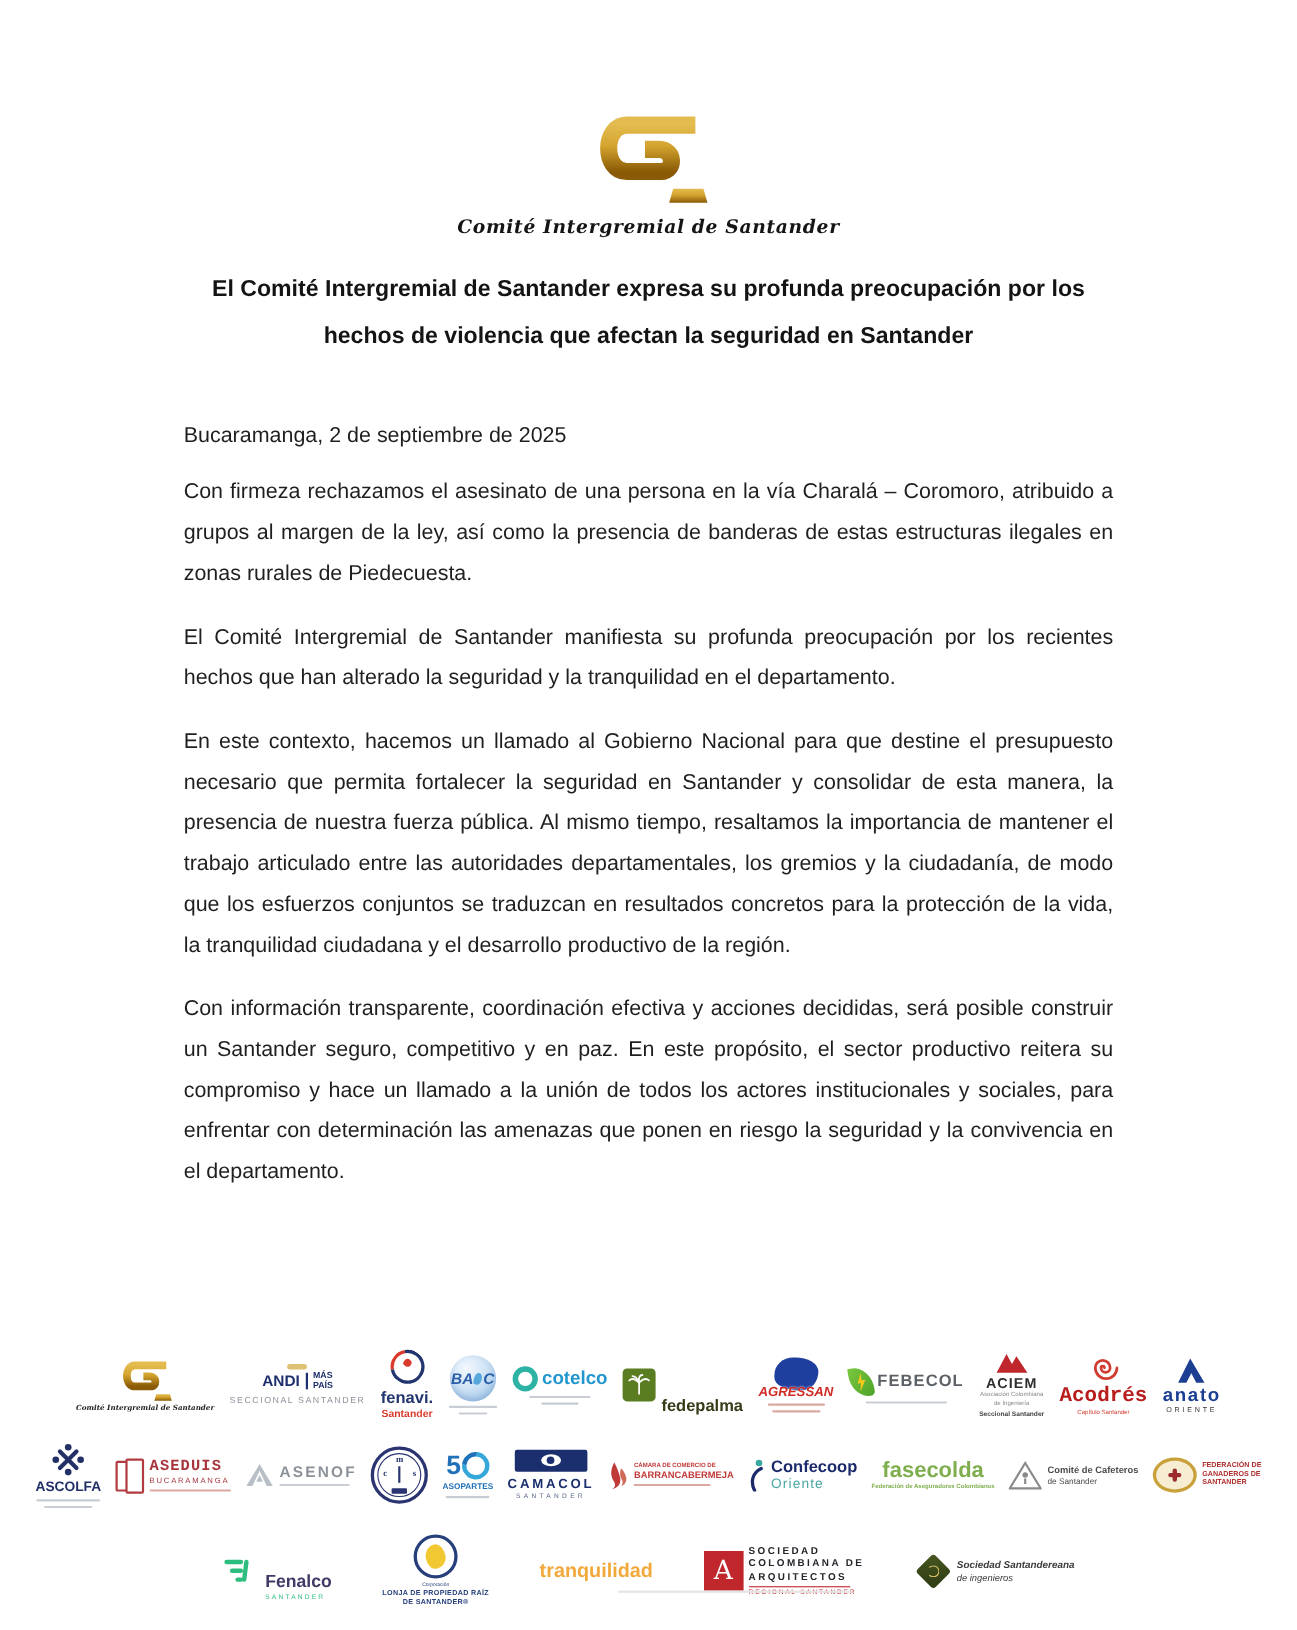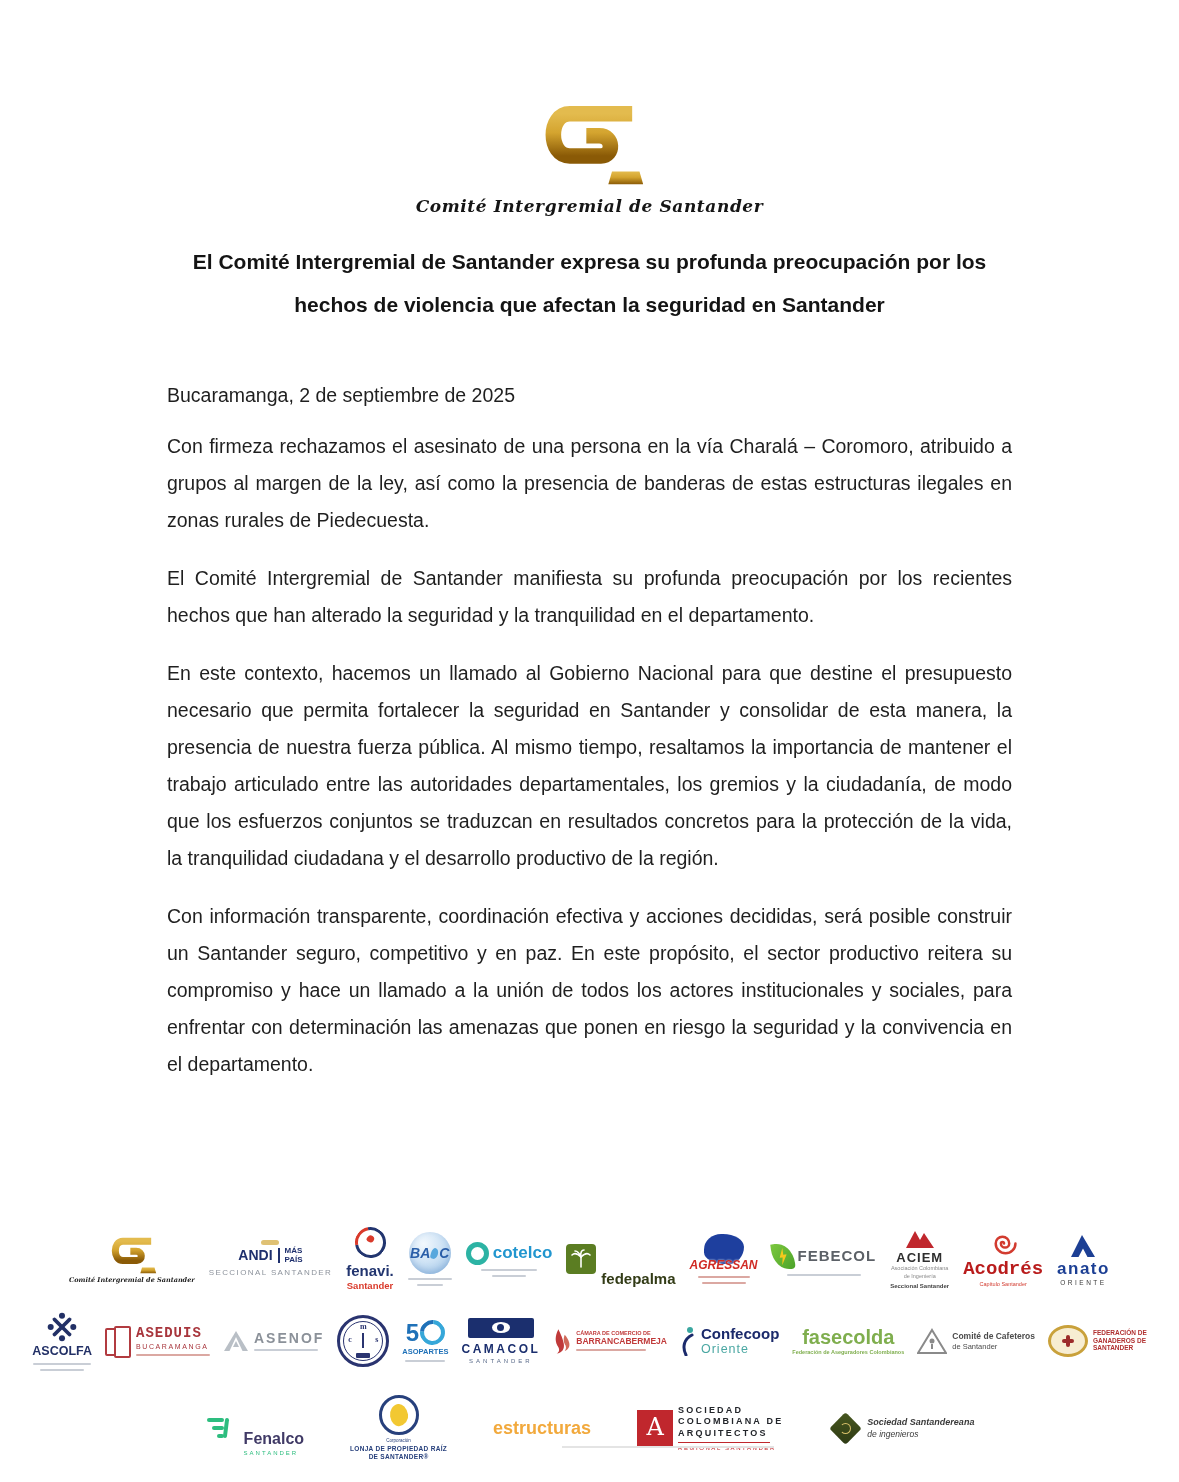--- a/index.html
+++ b/index.html
@@ -456,21 +456,21 @@
       <div class="lgo">
         <div class="lonja-circle">
             <span class="lonja-blob"></span>
           </div>
         <div class="lonja-top">Corporación</div>
         <div class="lonja-l">LONJA DE PROPIEDAD RAÍZ</div>
         <div class="lonja-l">DE SANTANDER®</div>
       </div>
 
       <div class="lgo">
-        <span class="pros-label">estructuras</span>
+        <span class="pros-label">tranquilidad</span>
       </div>
 
       <div class="lgo hz">
         <div class="sca-sq">A</div>
         <div class="lgo lft" style="gap:0">
           <span class="sca-l">SOCIEDAD</span>
           <span class="sca-l">COLOMBIANA DE</span>
           <span class="sca-l">ARQUITECTOS</span>
           <span class="sca-line"></span>
           <span class="sca-sub">REGIONAL SANTANDER</span>

